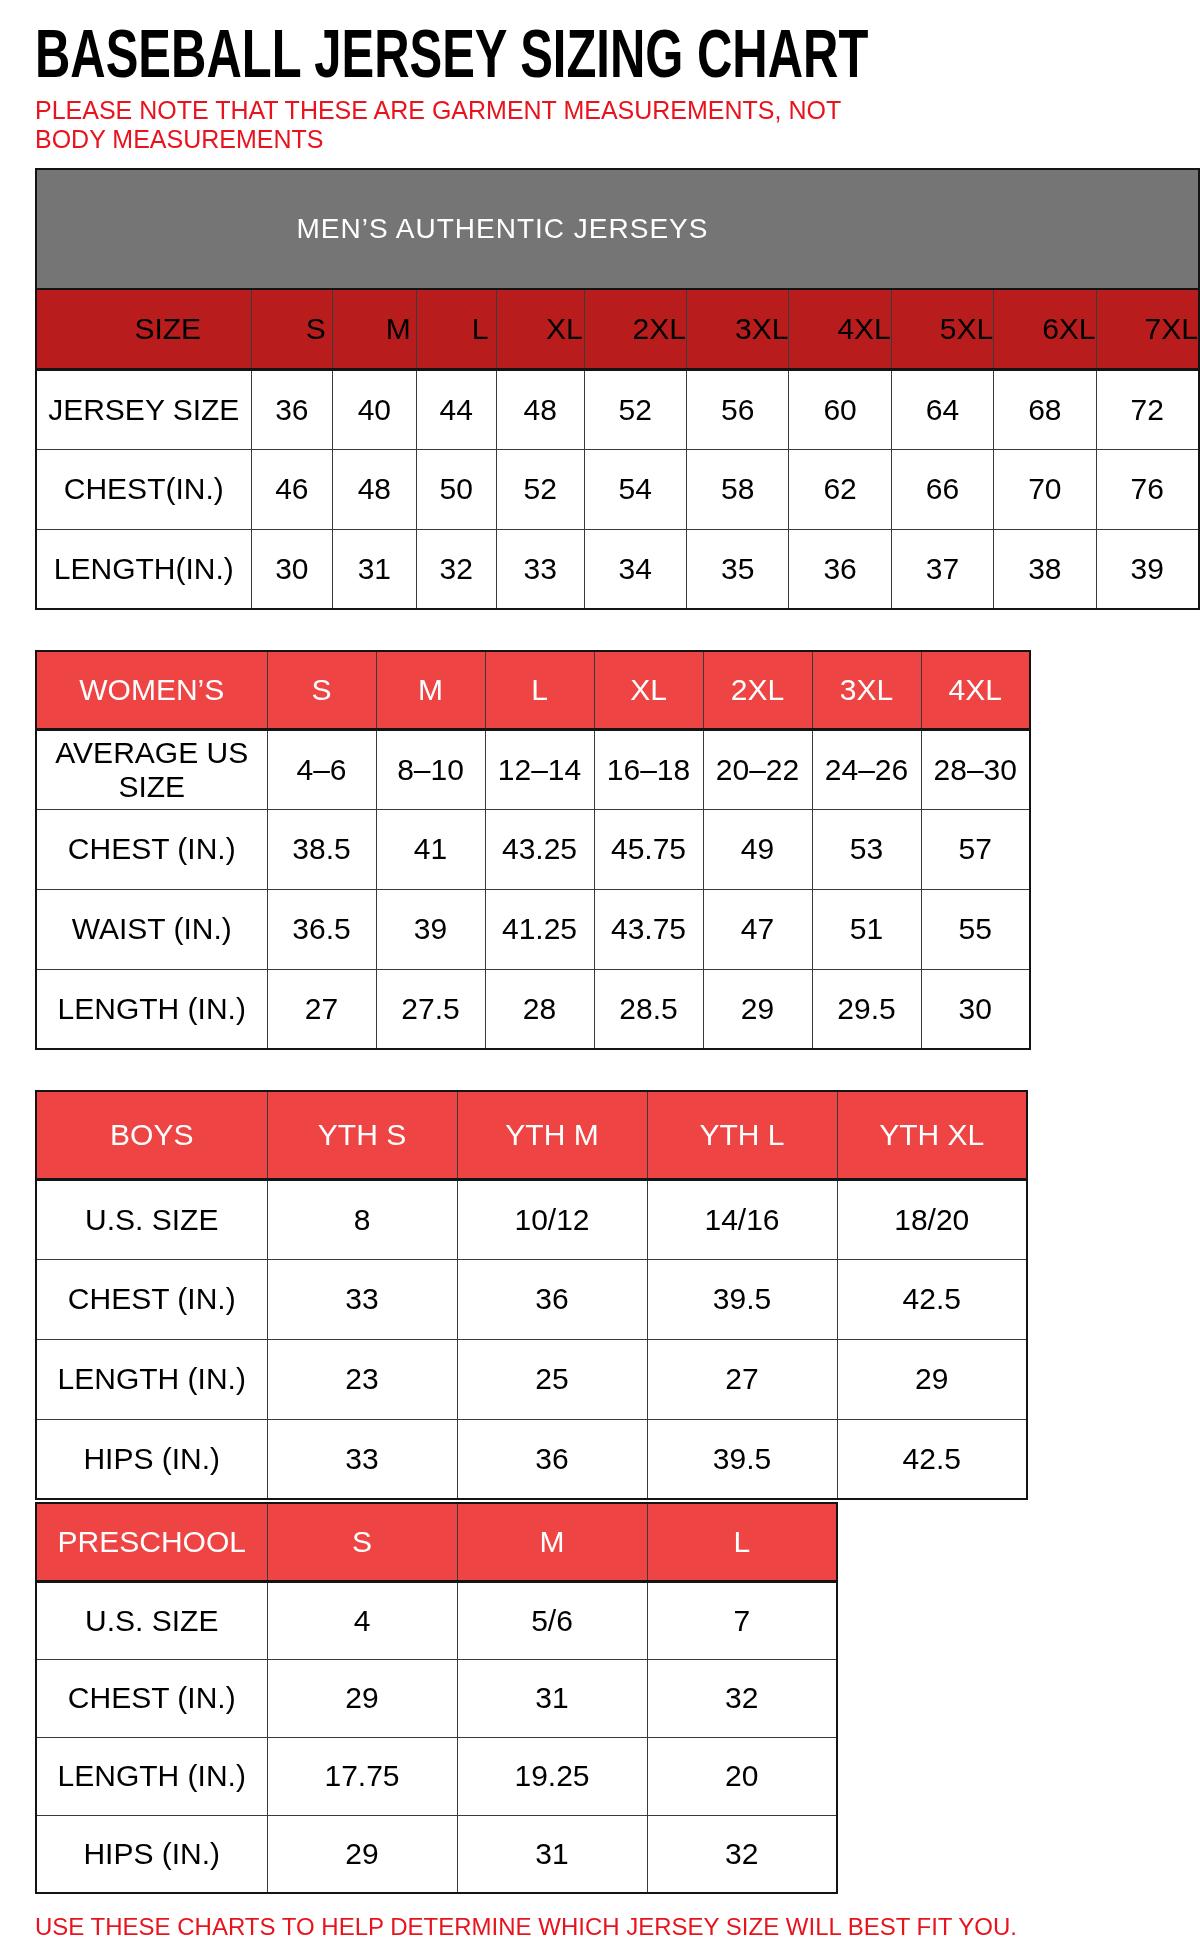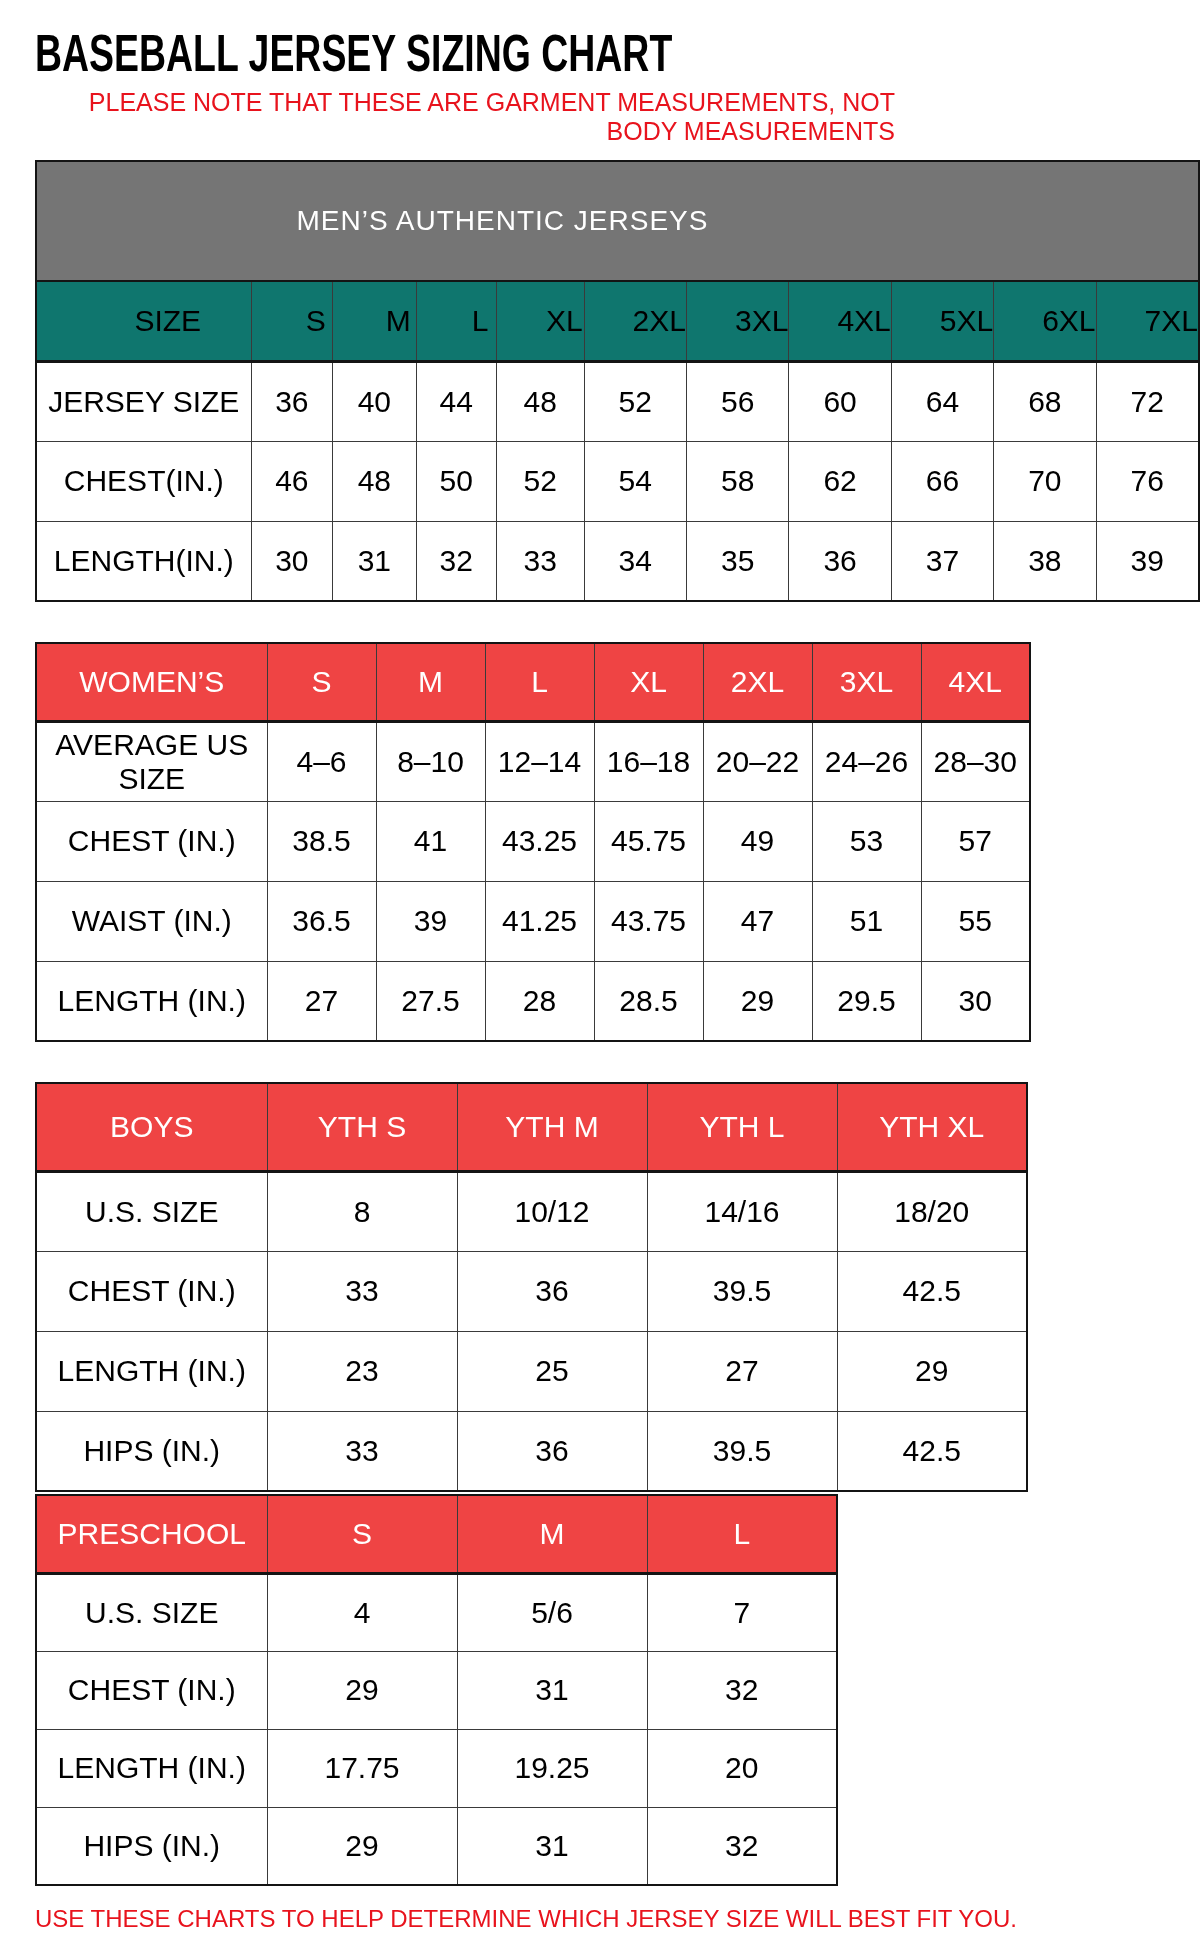--- a/index.html
+++ b/index.html
@@ -3,30 +3,30 @@
 <meta charset="utf-8">
 <style>
   html,body{margin:0;padding:0;}
   body{
     width:1200px;height:1942px;background:#ffffff;overflow:hidden;
     font-family:"Liberation Sans","DejaVu Sans",sans-serif;color:#000;
   }
   .page{position:relative;width:1200px;height:1942px;}
 
   
-  h1{margin:22px 0 0 35px;height:62px;line-height:62px;font-size:52px;}
+  h1{margin:22px 0 0 35px;height:62px;line-height:62px;font-size:68px;}
   h1 .condense{
     display:inline-block;transform:scaleX(0.72);transform-origin:left center;
     font-weight:bold;letter-spacing:0;white-space:nowrap;
   }
 
   
   .note{
-    margin:4px 0 0 35px;width:860px;color:#e8131d;
-    font-size:25px;line-height:29px;font-weight:normal;text-align:right;
+    margin:12px 0 0 35px;width:860px;color:#e8131d;
+    font-size:25px;line-height:29px;font-weight:normal;
   }
   .footnote{
     margin:18px 0 0 35px;color:#e8131d;font-size:24px;line-height:30px;white-space:nowrap;
   }
 
   
   table.sizes{
     margin-left:35px;border-collapse:collapse;table-layout:fixed;
     border:2px solid #141414;
   }
@@ -36,21 +36,21 @@
   }
   td.label{font-size:27px;padding:0 28px;}
   tr.r-banner td{
     background:#757575;color:#ffffff;font-size:28px;letter-spacing:1px;
     border-bottom:2px solid #141414;padding-right:230px;
   }
   tr.r-header td{
     background:#ef4444;color:#ffffff;border-bottom:3px solid #141414;
   }
   
-  .t-mens tr.r-header td{background:#0f766e;color:#000000;padding-left:48px;}
+  .t-mens tr.r-header td{background:#b91c1c;color:#000000;padding-left:48px;}
 
   .t-mens tr{height:80px}          .t-mens tr.r-banner{height:120px}
   .t-womens tr{height:80px}        .t-womens tr.r-header{height:78px}
   .t-boys tr{height:80px}          .t-boys tr.r-header{height:88px}
   .t-preschool tr{height:78px}
 
   .t-mens{margin-top:14px}
   .t-womens{margin-top:40px}
   .t-boys{margin-top:40px}
   .t-preschool{margin-top:2px}

